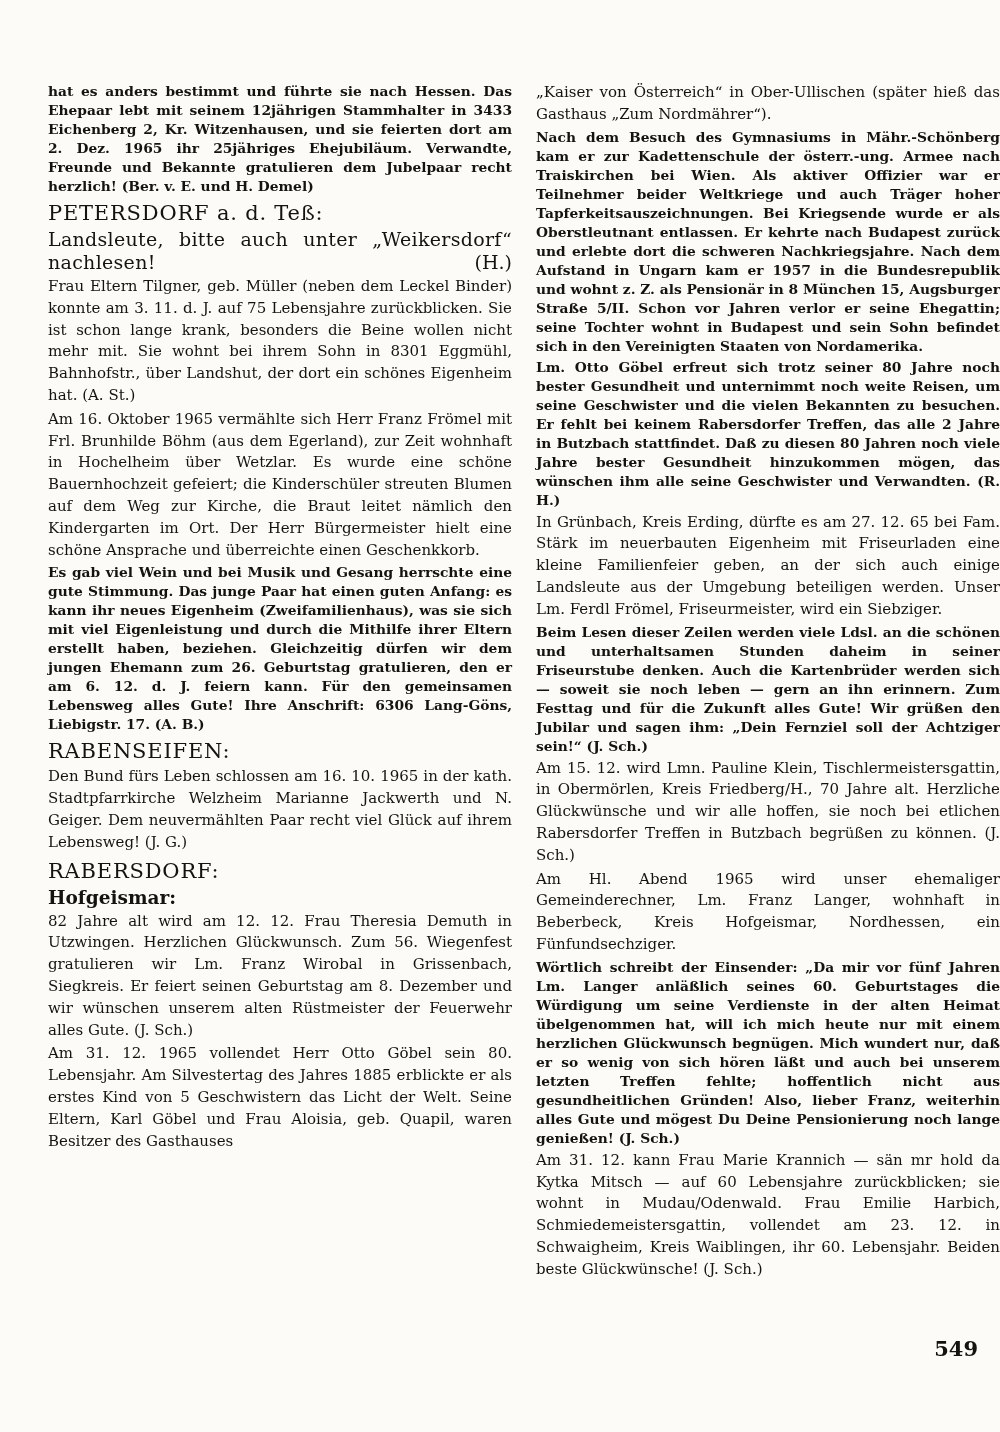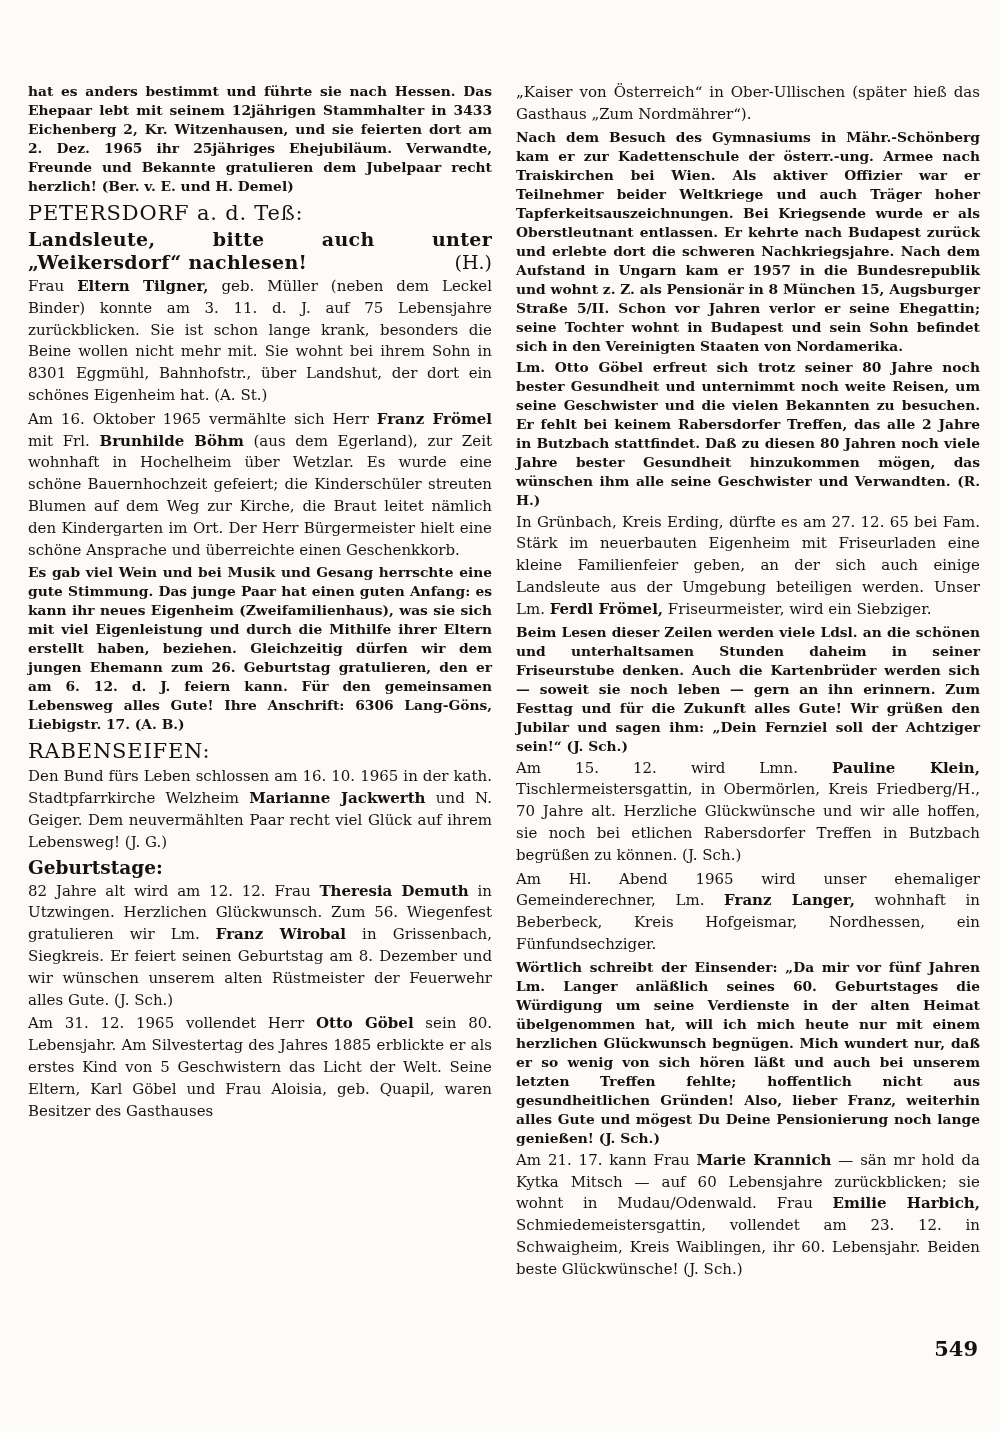--- a/index.html
+++ b/index.html
@@ -14,20 +14,21 @@
     margin: 0 auto;
     background: #fcfbf7;
     color: #151310;
     overflow: hidden;
     font-family: "DejaVu Serif", serif;
   }
   .cols {
     display: flex;
     gap: 24px;
     padding: 82px 0 0 28px;
+    justify-content: flex-end;
   }
   .col {
     width: 464px;
     flex: 0 0 464px;
   }
   .blk {
     margin: 0 0 2px 0;
     text-align: justify;
   }
   .large {
@@ -56,21 +57,21 @@
     margin: 5px 0 2px 0;
     text-align: left;
   }
   .h2 {
     font-size: 18.5px;
     line-height: 23px;
     font-weight: 700;
     margin: 0 0 2px 0;
     text-align: left;
   }
-  .blk strong { font-weight: 700; }
+  .blk strong { font-weight: 400; }
   .flush-right {
     float: right;
     font-weight: 500;
   }
   .page-number {
     position: absolute;
     top: 1336px;
     right: 22px;
     font-size: 21px;
     font-weight: 700;
@@ -84,30 +85,31 @@
   <div class="cols">
     <div class="col" id="col-left">
         <p class="blk small">hat es anders bestimmt und führte sie nach Hessen. Das Ehepaar lebt mit seinem 12jährigen Stammhalter in 3433 Eichenberg 2, Kr. Witzenhausen, und sie feierten dort am 2. Dez. 1965 ihr 25jähriges Ehejubiläum. Verwandte, Freunde und Bekannte gratulieren dem Jubelpaar recht herzlich! (Ber. v. E. und H. Demel)</p>
         <h3 class="blk h1">PETERSDORF a. d. Teß:</h3>
         <p class="blk lead"><strong>Landsleute, bitte auch unter „Weikersdorf“ nachlesen!</strong><span class="flush-right">(H.)</span></p>
         <p class="blk large"><span>Frau </span><strong>Eltern Tilgner,</strong><span> geb. Müller (neben dem Leckel Binder) konnte am 3. 11. d. J. auf 75 Lebensjahre zurückblicken. Sie ist schon lange krank, besonders die Beine wollen nicht mehr mit. Sie wohnt bei ihrem Sohn in 8301 Eggmühl, Bahnhofstr., über Landshut, der dort ein schönes Eigenheim hat. (A. St.)</span></p>
         <p class="blk large"><span>Am 16. Oktober 1965 vermählte sich Herr </span><strong>Franz Frömel</strong><span> mit Frl. </span><strong>Brunhilde Böhm</strong><span> (aus dem Egerland), zur Zeit wohnhaft in Hochelheim über Wetzlar. Es wurde eine schöne Bauernhochzeit gefeiert; die Kinderschüler streuten Blumen auf dem Weg zur Kirche, die Braut leitet nämlich den Kindergarten im Ort. Der Herr Bürgermeister hielt eine schöne Ansprache und überreichte einen Geschenkkorb.</span></p>
         <p class="blk small">Es gab viel Wein und bei Musik und Gesang herrschte eine gute Stimmung. Das junge Paar hat einen guten Anfang: es kann ihr neues Eigenheim (Zweifamilienhaus), was sie sich mit viel Eigenleistung und durch die Mithilfe ihrer Eltern erstellt haben, beziehen. Gleichzeitig dürfen wir dem jungen Ehemann zum 26. Geburtstag gratulieren, den er am 6. 12. d. J. feiern kann. Für den gemeinsamen Lebensweg alles Gute! Ihre Anschrift: 6306 Lang-Göns, Liebigstr. 17. (A. B.)</p>
         <h3 class="blk h1">RABENSEIFEN:</h3>
         <p class="blk large"><span>Den Bund fürs Leben schlossen am 16. 10. 1965 in der kath. Stadtpfarrkirche Welzheim </span><strong>Marianne Jackwerth</strong><span> und N. Geiger. Dem neuvermählten Paar recht viel Glück auf ihrem Lebensweg! (J. G.)</span></p>
-        <h3 class="blk h2">Geburtstage:</h3>
+        <h3 class="blk h1">RABERSDORF:</h3>
+        <h3 class="blk h2">Hofgeismar:</h3>
         <p class="blk large"><span>82 Jahre alt wird am 12. 12. Frau </span><strong>Theresia Demuth</strong><span> in Utzwingen. Herzlichen Glückwunsch. Zum 56. Wiegenfest gratulieren wir Lm. </span><strong>Franz Wirobal</strong><span> in Grissenbach, Siegkreis. Er feiert seinen Geburtstag am 8. Dezember und wir wünschen unserem alten Rüstmeister der Feuerwehr alles Gute. (J. Sch.)</span></p>
         <p class="blk large"><span>Am 31. 12. 1965 vollendet Herr </span><strong>Otto Göbel</strong><span> sein 80. Lebensjahr. Am Silvestertag des Jahres 1885 erblickte er als erstes Kind von 5 Geschwistern das Licht der Welt. Seine Eltern, Karl Göbel und Frau Aloisia, geb. Quapil, waren Besitzer des Gasthauses</span></p>
       </div>
     <div class="col" id="col-right">
         <p class="blk large">„Kaiser von Österreich“ in Ober-Ullischen (später hieß das Gasthaus „Zum Nordmährer“).</p>
         <p class="blk small">Nach dem Besuch des Gymnasiums in Mähr.-Schönberg kam er zur Kadettenschule der österr.-ung. Armee nach Traiskirchen bei Wien. Als aktiver Offizier war er Teilnehmer beider Weltkriege und auch Träger hoher Tapferkeitsauszeichnungen. Bei Kriegsende wurde er als Oberstleutnant entlassen. Er kehrte nach Budapest zurück und erlebte dort die schweren Nachkriegsjahre. Nach dem Aufstand in Ungarn kam er 1957 in die Bundesrepublik und wohnt z. Z. als Pensionär in 8 München 15, Augsburger Straße 5/II. Schon vor Jahren verlor er seine Ehegattin; seine Tochter wohnt in Budapest und sein Sohn befindet sich in den Vereinigten Staaten von Nordamerika.</p>
         <p class="blk small">Lm. Otto Göbel erfreut sich trotz seiner 80 Jahre noch bester Gesundheit und unternimmt noch weite Reisen, um seine Geschwister und die vielen Bekannten zu besuchen. Er fehlt bei keinem Rabersdorfer Treffen, das alle 2 Jahre in Butzbach stattfindet. Daß zu diesen 80 Jahren noch viele Jahre bester Gesundheit hinzukommen mögen, das wünschen ihm alle seine Geschwister und Verwandten. (R. H.)</p>
         <p class="blk large"><span>In Grünbach, Kreis Erding, dürfte es am 27. 12. 65 bei Fam. Stärk im neuerbauten Eigenheim mit Friseurladen eine kleine Familienfeier geben, an der sich auch einige Landsleute aus der Umgebung beteiligen werden. Unser Lm. </span><strong>Ferdl Frömel,</strong><span> Friseurmeister, wird ein Siebziger.</span></p>
         <p class="blk small">Beim Lesen dieser Zeilen werden viele Ldsl. an die schönen und unterhaltsamen Stunden daheim in seiner Friseurstube denken. Auch die Kartenbrüder werden sich — soweit sie noch leben — gern an ihn erinnern. Zum Festtag und für die Zukunft alles Gute! Wir grüßen den Jubilar und sagen ihm: „Dein Fernziel soll der Achtziger sein!“ (J. Sch.)</p>
         <p class="blk large"><span>Am 15. 12. wird Lmn. </span><strong>Pauline Klein,</strong><span> Tischlermeistersgattin, in Obermörlen, Kreis Friedberg/H., 70 Jahre alt. Herzliche Glückwünsche und wir alle hoffen, sie noch bei etlichen Rabersdorfer Treffen in Butzbach begrüßen zu können. (J. Sch.)</span></p>
         <p class="blk large"><span>Am Hl. Abend 1965 wird unser ehemaliger Gemeinderechner, Lm. </span><strong>Franz Langer,</strong><span> wohnhaft in Beberbeck, Kreis Hofgeismar, Nordhessen, ein Fünfundsechziger.</span></p>
         <p class="blk small">Wörtlich schreibt der Einsender: „Da mir vor fünf Jahren Lm. Langer anläßlich seines 60. Geburtstages die Würdigung um seine Verdienste in der alten Heimat übelgenommen hat, will ich mich heute nur mit einem herzlichen Glückwunsch begnügen. Mich wundert nur, daß er so wenig von sich hören läßt und auch bei unserem letzten Treffen fehlte; hoffentlich nicht aus gesundheitlichen Gründen! Also, lieber Franz, weiterhin alles Gute und mögest Du Deine Pensionierung noch lange genießen! (J. Sch.)</p>
-        <p class="blk large"><span>Am 21. 17. kann Frau </span><strong>Marie Krannich</strong><span> — sän mr hold da Kytka Mitsch — auf 60 Lebensjahre zurückblicken; sie wohnt in Mudau/Odenwald. Frau </span><strong>Emilie Harbich,</strong><span> Schmiedemeistersgattin, vollendet am 23. 12. in Schwaigheim, Kreis Waiblingen, ihr 60. Lebensjahr. Beiden beste Glückwünsche! (J. Sch.)</span></p>
+        <p class="blk large"><span>Am 31. 12. kann Frau </span><strong>Marie Krannich</strong><span> — sän mr hold da Kytka Mitsch — auf 60 Lebensjahre zurückblicken; sie wohnt in Mudau/Odenwald. Frau </span><strong>Emilie Harbich,</strong><span> Schmiedemeistersgattin, vollendet am 23. 12. in Schwaigheim, Kreis Waiblingen, ihr 60. Lebensjahr. Beiden beste Glückwünsche! (J. Sch.)</span></p>
       </div>
   </div>
   <div class="page-number">549</div>
 </div>
 
 </body></html>

